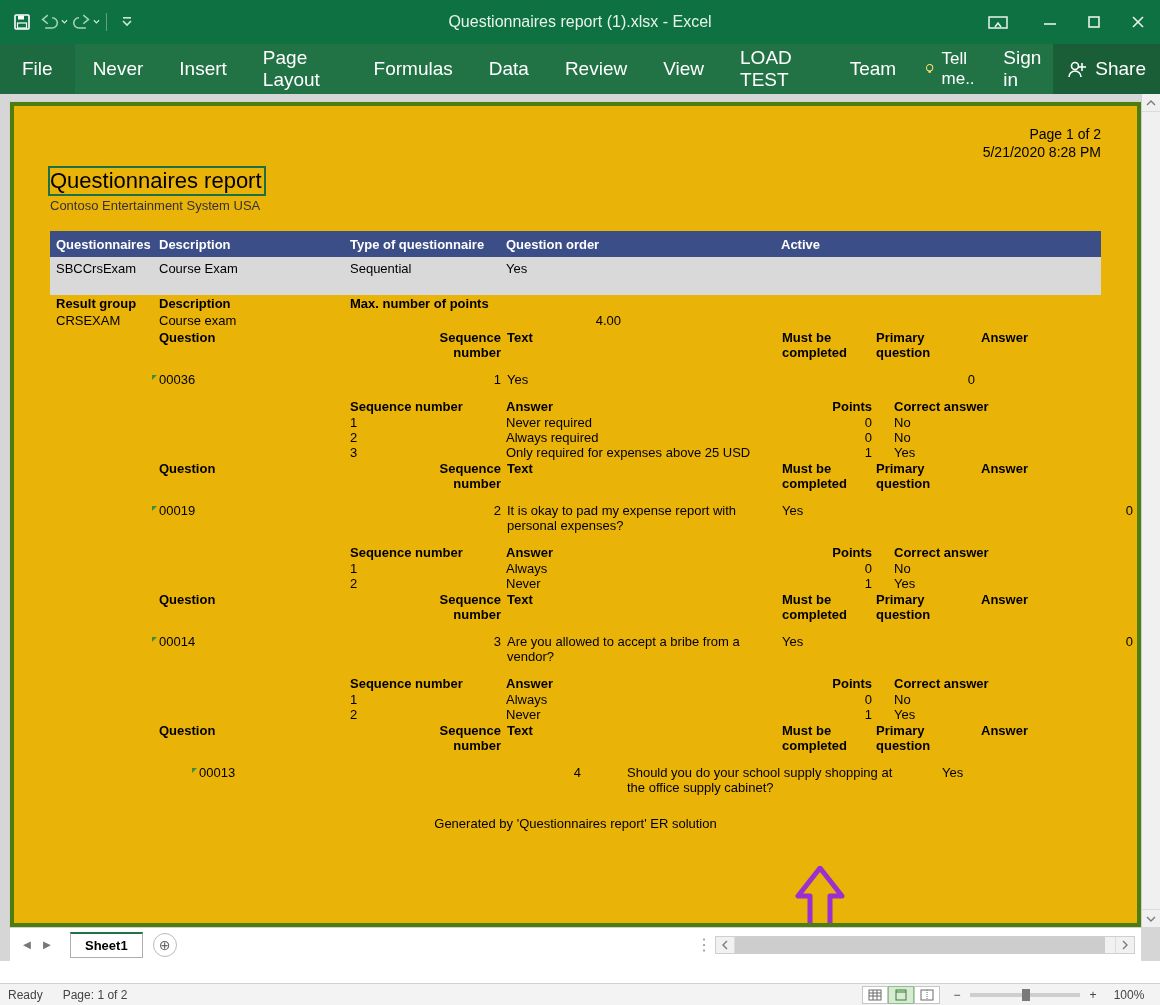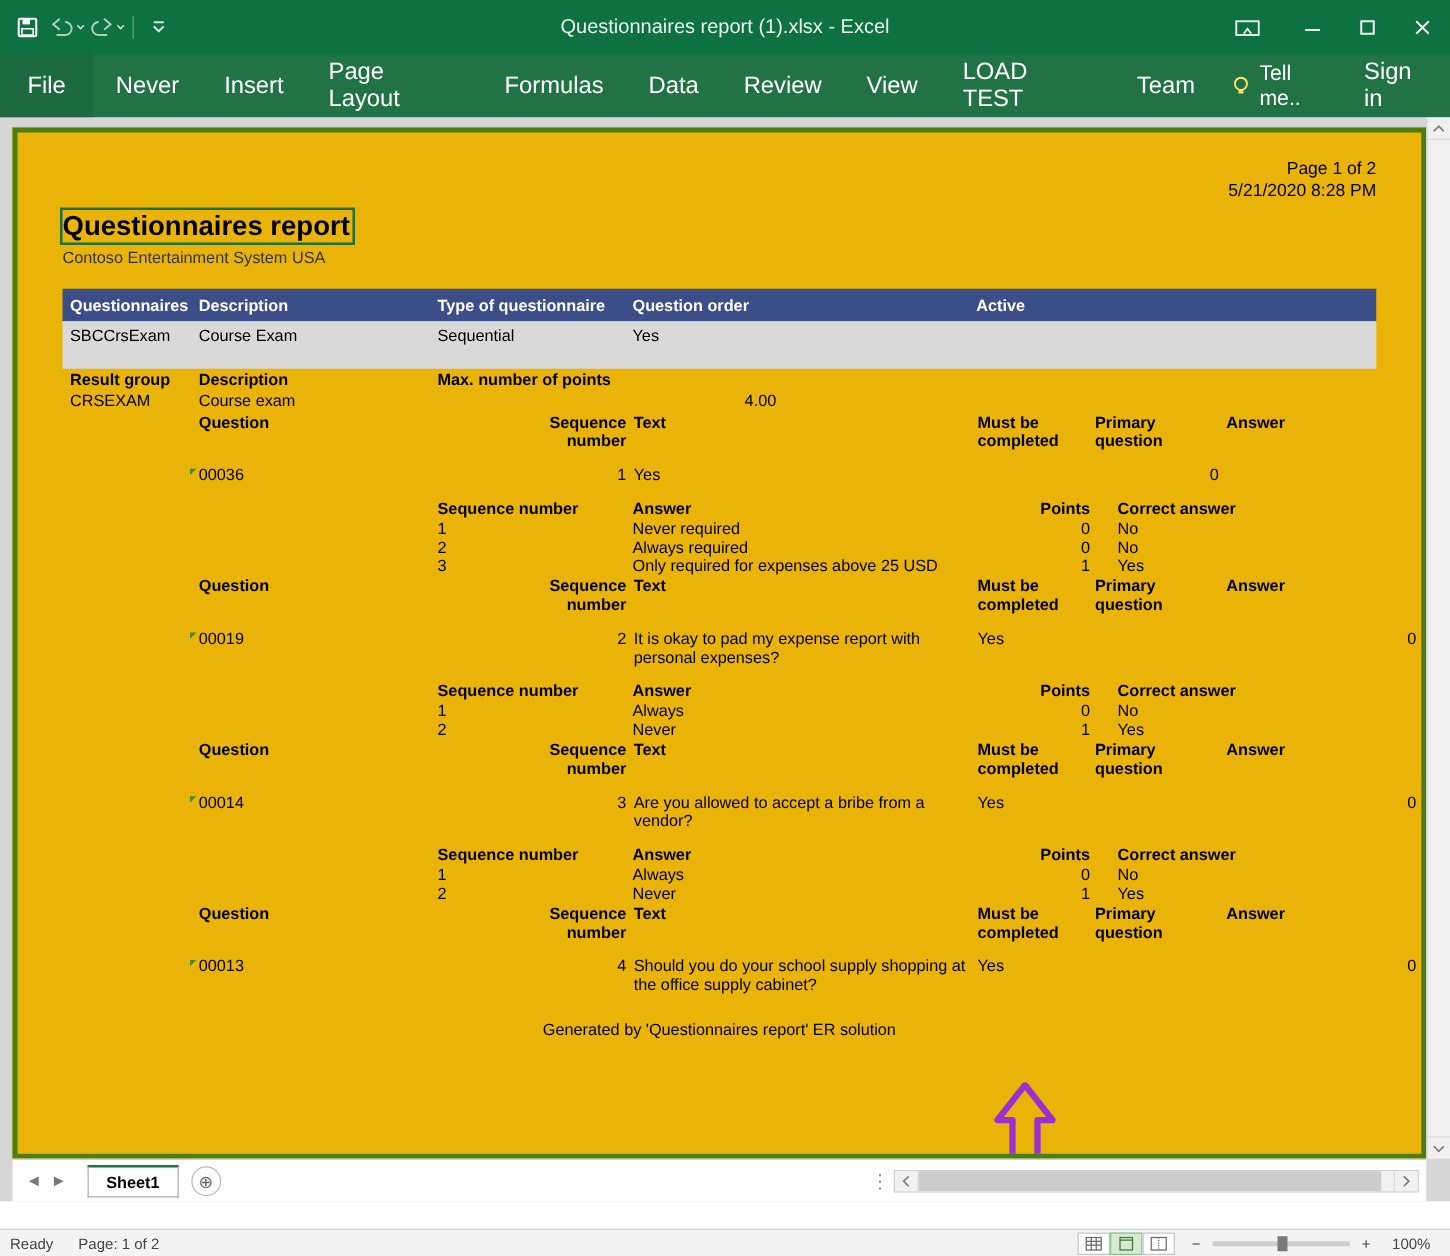--- a/index.html
+++ b/index.html
@@ -36,21 +36,21 @@
   .vscroll-outer .up { border-bottom:1px solid #dcdcdc; }
 
   .page-wrap { position: absolute; left: 10px; right: 19px; top: 8px; bottom: 34px; background: #eab308; border: 4px solid #4d7c0f; box-shadow: 0 0 0 1px rgba(0,0,0,.02); overflow: hidden; }
   .page-inner { position: absolute; left: 36px; right: 36px; top: 20px; bottom: 20px; }
 
   .meta-tr { position: absolute; right: 0; top: 0; text-align: right; font-size: 14px; color: #000; }
   .meta-tr div { line-height: 1.25; }
 
   .title-block { margin-top: 40px; }
   .title-block .selbox { display:inline-block; border: 2px solid #1e7145; padding: 0 2px 0 0; margin-left: -2px; }
-  .title-block h1 { font-size: 22px; font-weight: 700; display: inline; }
+  .title-block h1 { font-size: 22px; font-weight: 400; display: inline; }
   .title-block .subtitle { font-size: 13px; color: #333; margin-top: 2px; }
 
   .content { margin-top: 18px; font-size: 13px; }
   .hdrbar { background: #3b4e87; color: #fff; font-weight: 700; display: grid; grid-template-columns: 103px 191px 156px 275px 358px; height: 26px; align-items: center; padding-left: 6px; }
   .grayrow { background: #d9d9d9; display: grid; grid-template-columns: 103px 191px 156px 275px 358px; padding: 4px 0 19px 6px; }
   .grayrow div { padding-right: 6px; }
 
   .row5 { display: grid; grid-template-columns: 103px 191px 156px 275px 358px; padding: 1px 0 1px 6px; }
   .row5 .ar { text-align: right; padding-right: 6px; }
   .bold { font-weight: 700; }
@@ -177,20 +177,29 @@
   <div class="tab">Team</div>
   <div class="right-zone">
     <div class="tellme">
       <svg class="bulb" viewBox="0 0 18 18">
           <circle cx="9" cy="7" r="5" fill="none" stroke="#ffe06a" stroke-width="1.6"></circle>
           <rect x="7" y="12" width="4" height="3" fill="#ffe06a"></rect>
         </svg>
       <span>Tell me..</span>
     </div>
     <div class="signin">Sign in</div>
+    <div class="share">
+      <svg width="20" height="20" viewBox="0 0 20 20">
+          <circle cx="8" cy="7" r="3.5" fill="none" stroke="#fff" stroke-width="1.6"></circle>
+          <path d="M2 18c0-3.3 2.7-6 6-6s6 2.7 6 6" fill="none" stroke="#fff" stroke-width="1.6"></path>
+          <line x1="15" y1="4" x2="15" y2="12" stroke="#fff" stroke-width="1.6"></line>
+          <line x1="11" y1="8" x2="19" y2="8" stroke="#fff" stroke-width="1.6"></line>
+        </svg>
+      <span>Share</span>
+    </div>
   </div>
 </div>
 
 <div class="workspace">
 
   <div class="page-wrap">
     <div class="page-inner">
       <div class="meta-tr">
         <div>Page 1 of 2</div>
         <div>5/21/2020 8:28 PM</div>
@@ -375,21 +384,21 @@
           </div>
           <div class="qhdr" style="grid-template-columns: 103px 244px 104px 275px 94px 105px 158px;">
             <div></div>
             <div>Question</div>
             <div style="text-align:right;padding-right:6px">Sequence number</div>
             <div>Text</div>
             <div>Must be completed</div>
             <div>Primary question</div>
             <div>Answer</div>
           </div>
-          <div class="qrow" style="grid-template-columns: 103px 244px 104px 275px 94px 105px 158px; margin-top: 10px;">
+          <div class="qrow" style="grid-template-columns: 103px 244px 104px 275px 94px 105px 158px; margin-top: 10px; gap: 40px;">
             <div></div>
             <div class="tri">00013</div>
             <div class="sn" style="text-align:right;padding-right:6px">4</div>
             <div>Should you do your school supply shopping at the office supply cabinet?</div>
             <div>Yes</div>
             <div></div>
             <div class="ans" style="text-align:right;padding-right:6px">0</div>
           </div>
           <div class="footer-line">Generated by 'Questionnaires report' ER solution</div>
         </div>

